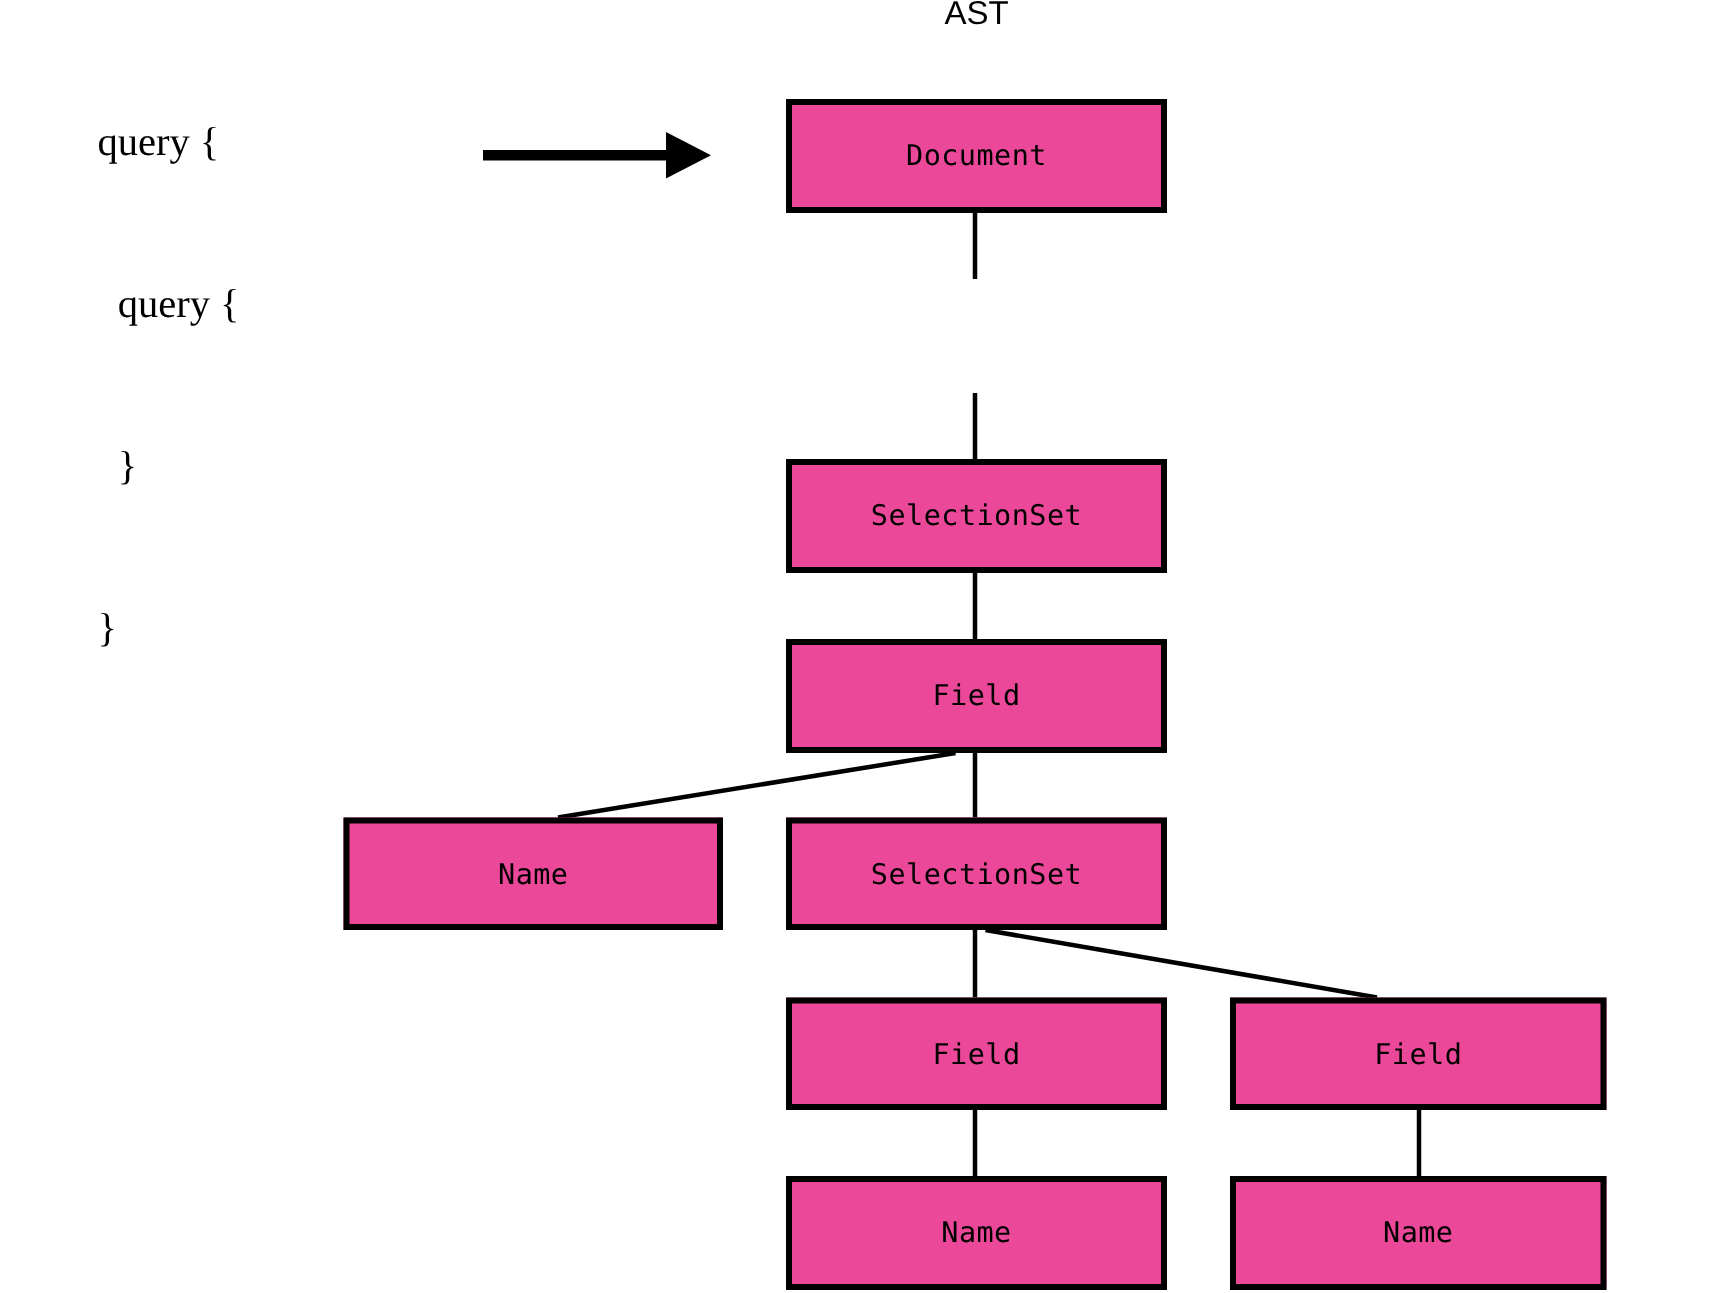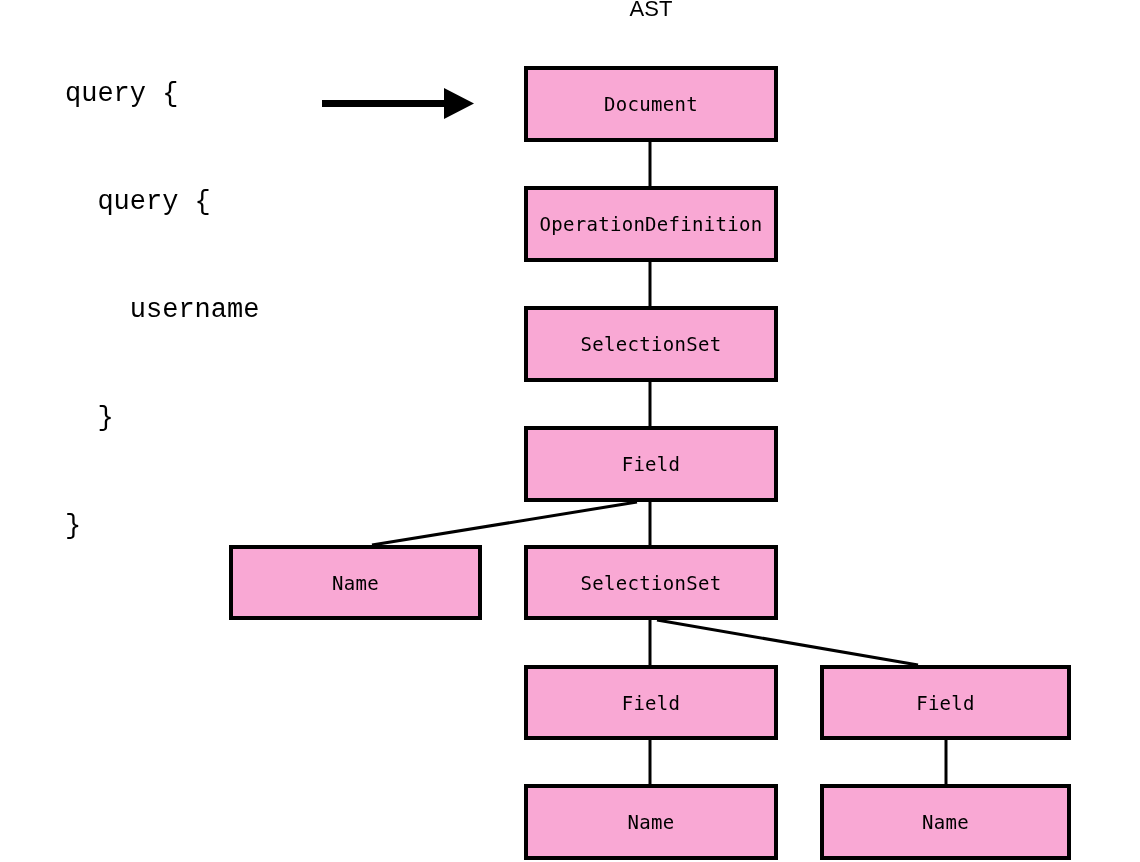--- a/index.html
+++ b/index.html
@@ -14,21 +14,21 @@
     background: #ffffff;
     overflow: hidden;
     font-family: "DejaVu Sans Mono", monospace;
   }
 
   
   .code-block {
     position: absolute;
     left: 65px;
     top: 4px;
-    font-family: Liberation Mono, monospace;
+    font-family: Liberation Serif, serif;
     font-size: 27px;
     line-height: 36px;
     color: #000000;
     white-space: pre;
   }
 
   
   .ast-title {
     position: absolute;
     left: 524px;
@@ -48,21 +48,21 @@
     top: 0;
     width: 1140px;
     height: 862px;
   }
 
   
   .node {
     position: absolute;
     box-sizing: border-box;
     border: 4px solid #000000;
-    background: #f9a8d4;
+    background: #ec4899;
     display: flex;
     align-items: center;
     justify-content: center;
     font-family: "DejaVu Sans Mono", monospace;
     font-size: 19px;
     color: #000000;
     letter-spacing: 0.3px;
   }
   .n-document            { left: 524px; top:  66px; width: 254px; height: 76px; }
   .n-operation-definition{ left: 524px; top: 186px; width: 254px; height: 76px; }
@@ -76,21 +76,20 @@
   .n-name-3              { left: 820px; top: 784px; width: 251px; height: 76px; }
 </style>
 </head>
 <body>
 
 <div class="canvas">
 
   <div class="code-block">
     <div class="code-line">query {</div>
     <div class="code-line">  query {</div>
-    <div class="code-line">    username</div>
     <div class="code-line">  }</div>
     <div class="code-line">}</div>
   </div>
 
   <div class="ast-title">AST</div>
 
   <svg class="lines-layer" width="1140" height="862" viewBox="0 0 1140 862">
 
     <g>
       <line x1="322" y1="103.5" x2="446" y2="103.5" stroke="#000000" stroke-width="7"></line>
@@ -103,23 +102,20 @@
     <line x1="637" y1="502" x2="372" y2="545" stroke="#000000" stroke-width="3"></line>
     <line x1="650" y1="502" x2="650" y2="545" stroke="#000000" stroke-width="3"></line>
     <line x1="650" y1="620" x2="650" y2="665" stroke="#000000" stroke-width="3"></line>
     <line x1="657" y1="620" x2="918" y2="665" stroke="#000000" stroke-width="3"></line>
     <line x1="650" y1="740" x2="650" y2="784" stroke="#000000" stroke-width="3"></line>
     <line x1="946" y1="740" x2="946" y2="784" stroke="#000000" stroke-width="3"></line>
   </svg>
 
   <div class="node n-document">
     <span>Document</span>
-  </div>
-  <div class="node n-operation-definition">
-    <span>OperationDefinition</span>
   </div>
   <div class="node n-selection-set-1">
     <span>SelectionSet</span>
   </div>
   <div class="node n-field-1">
     <span>Field</span>
   </div>
   <div class="node n-name-1">
     <span>Name</span>
   </div>

